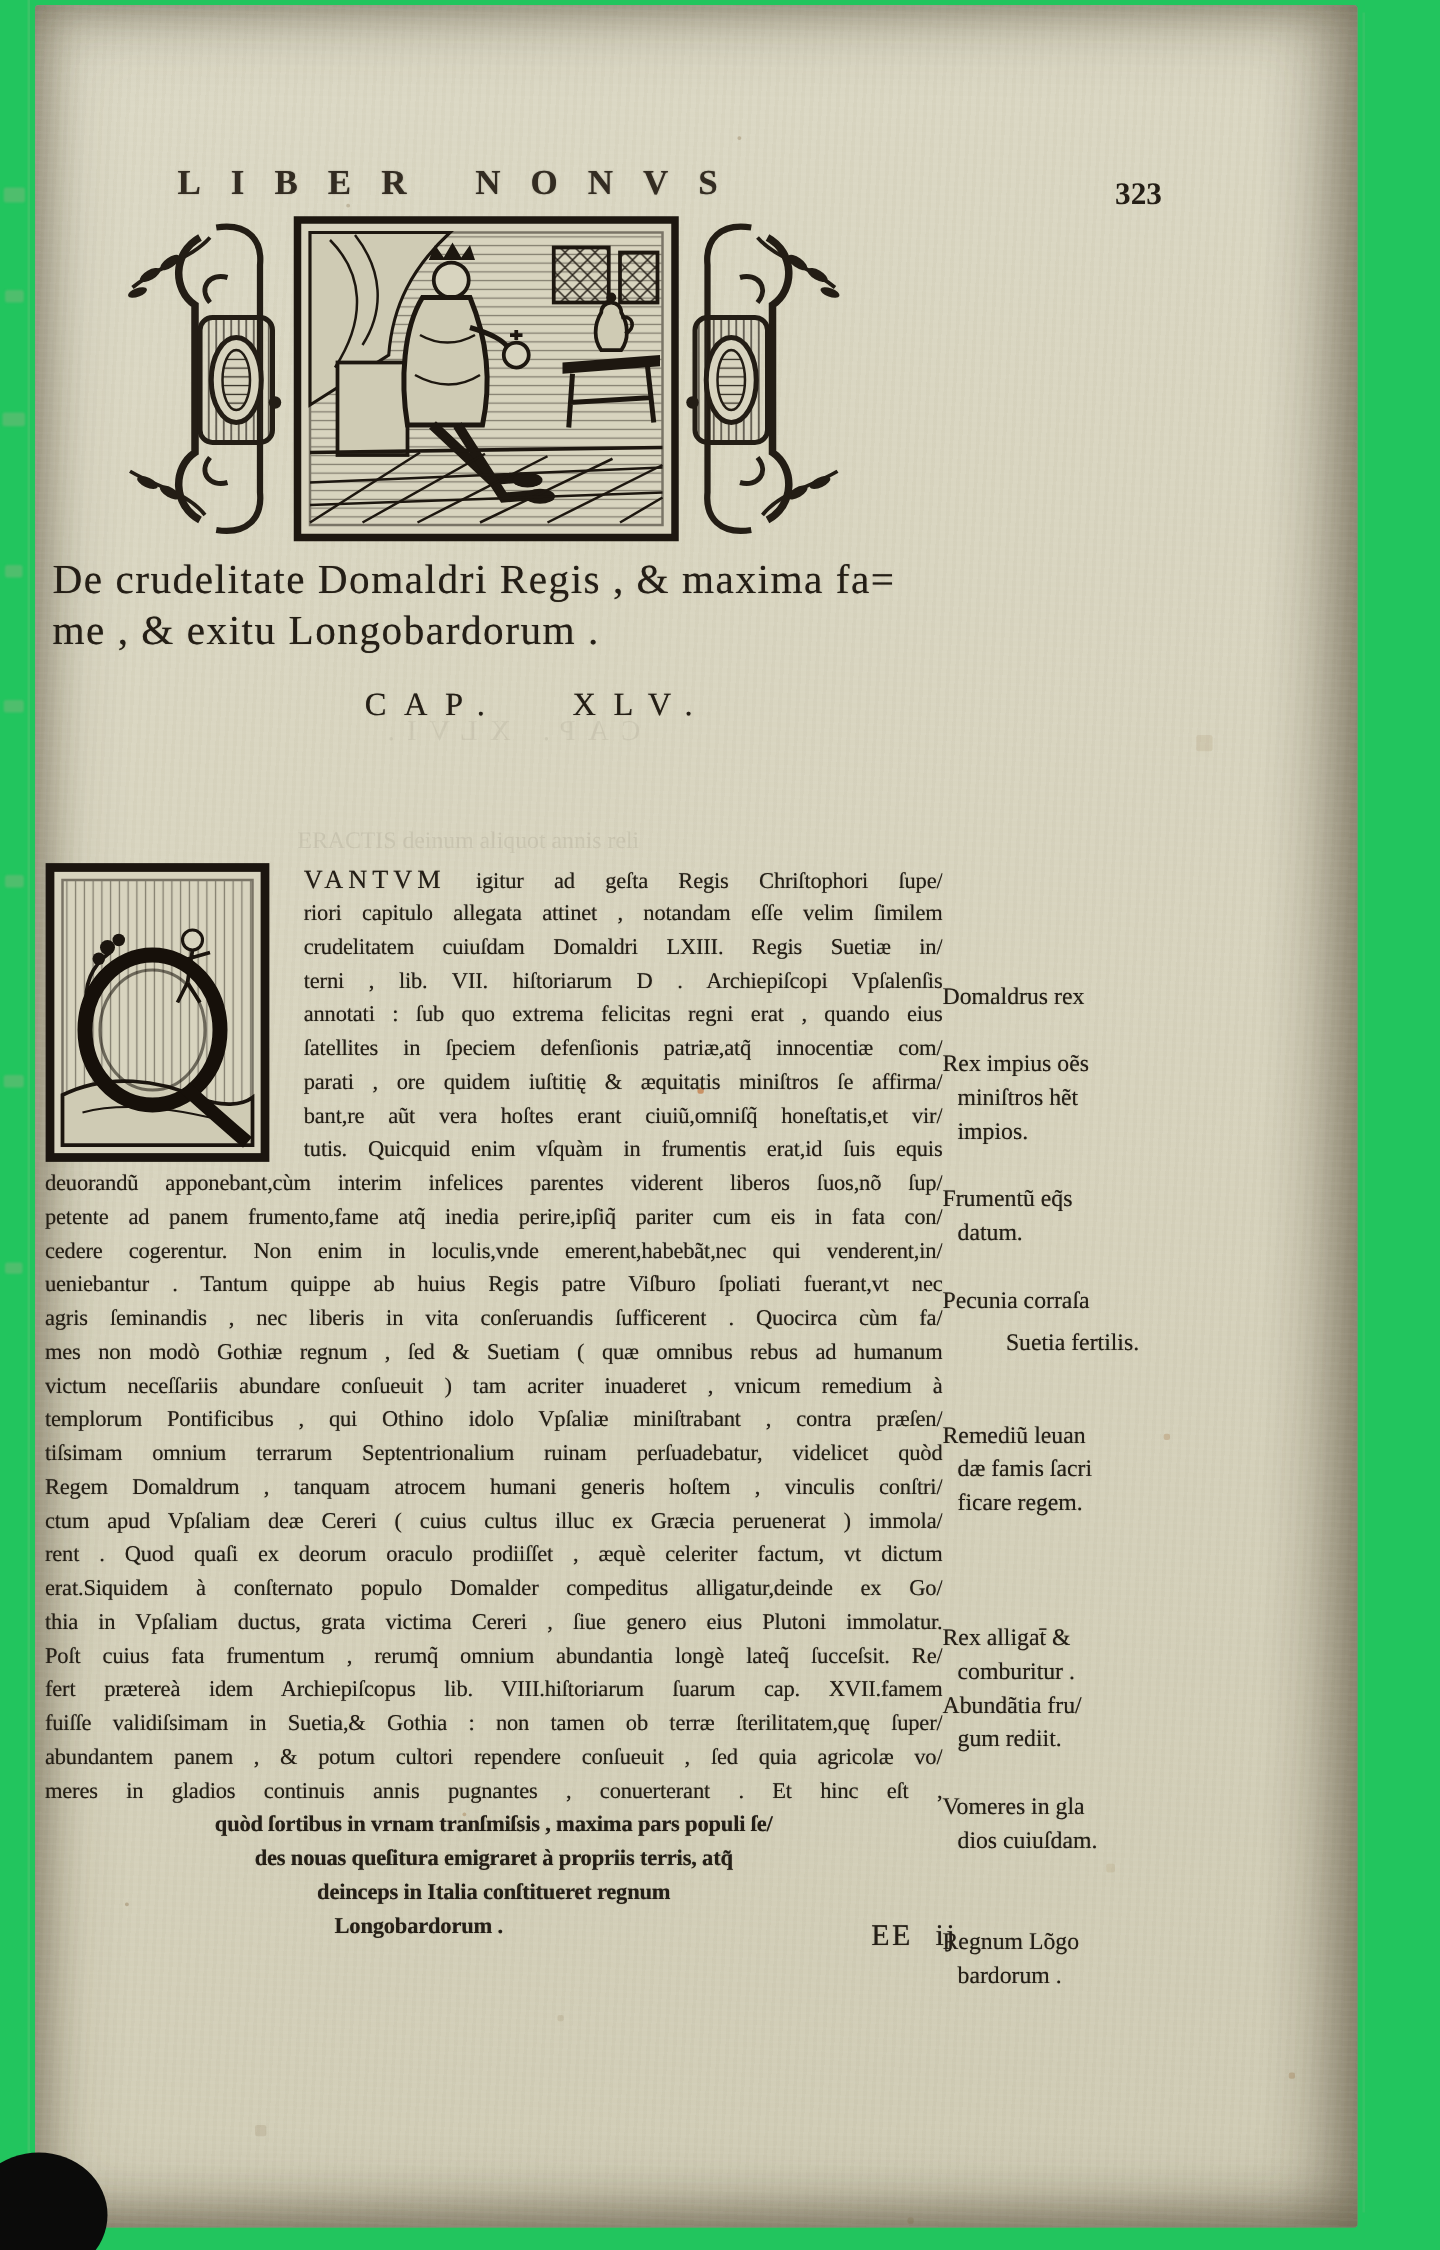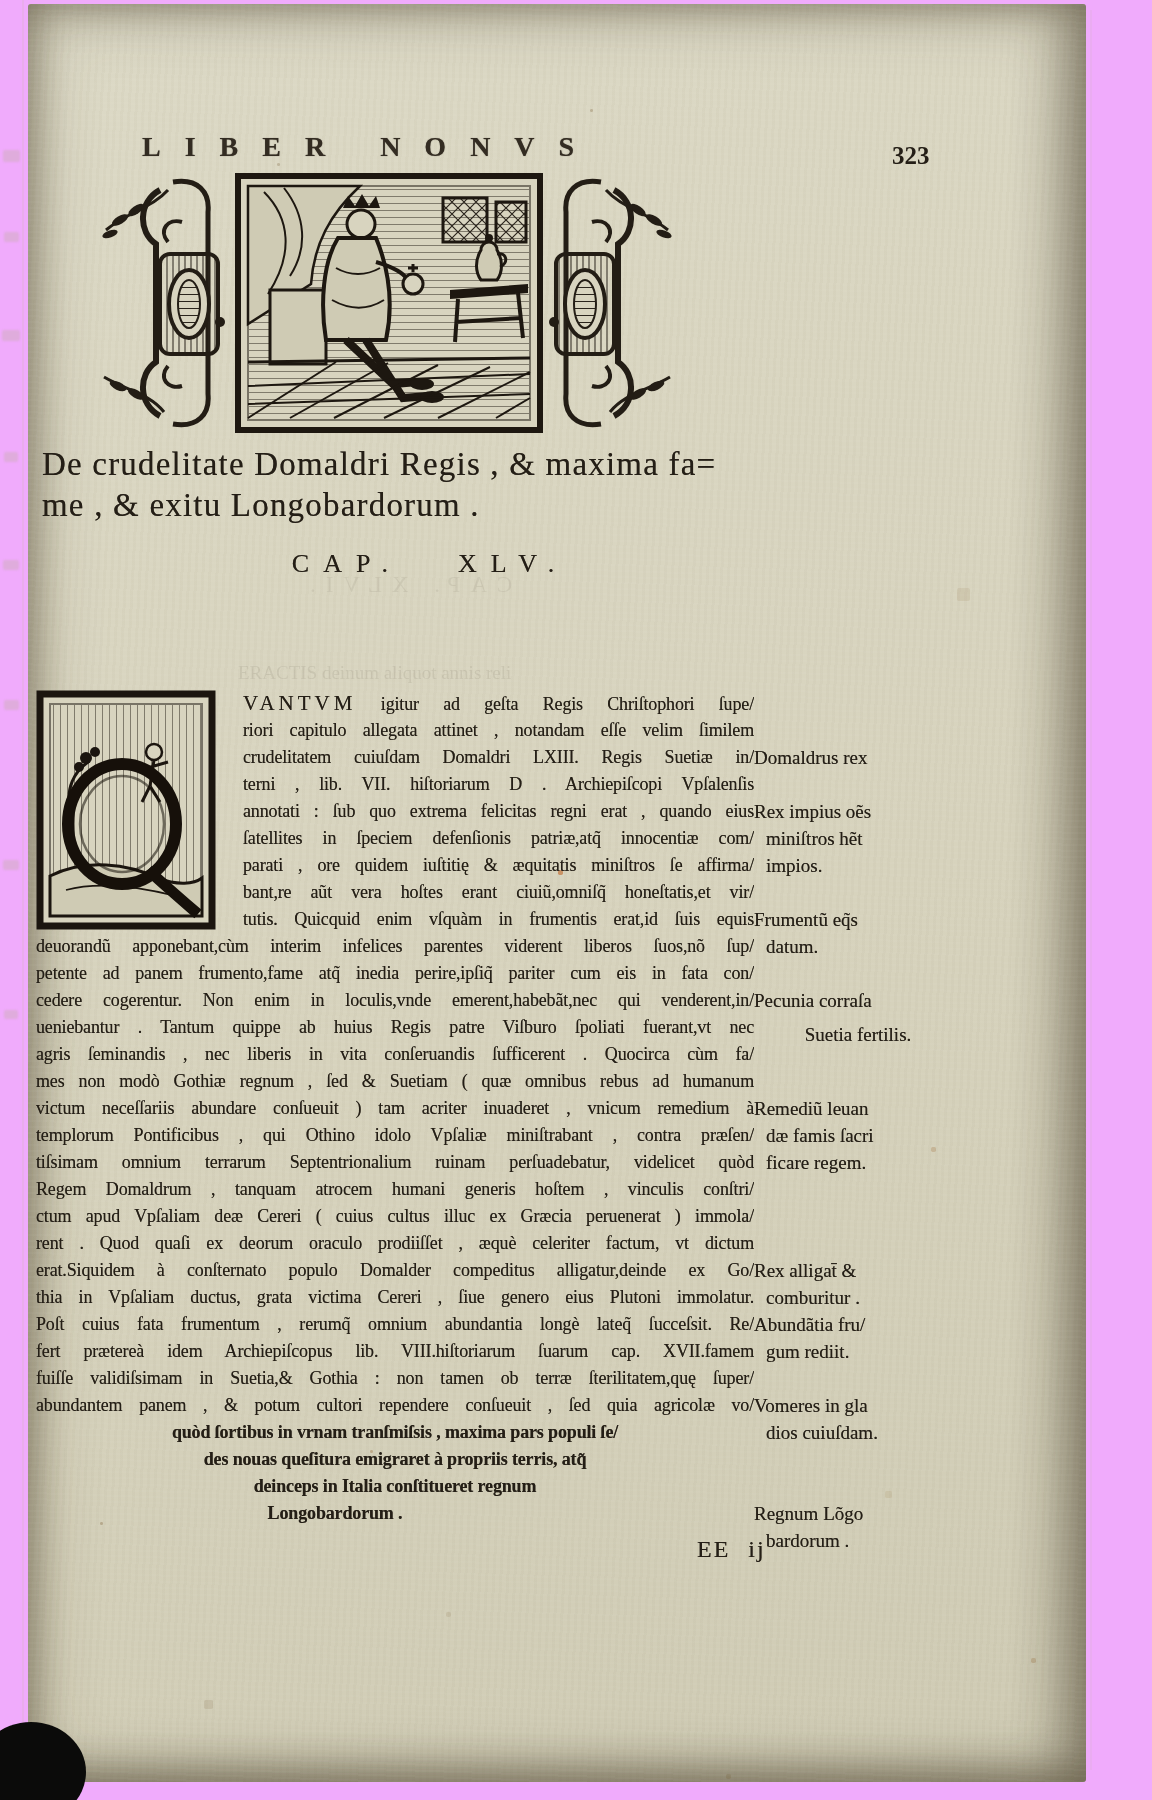--- a/index.html
+++ b/index.html
@@ -1,18 +1,18 @@
 <!DOCTYPE html>
 <html><head>
 <meta charset="utf-8">
 <style>
   html,body{margin:0;padding:0;background:#111;}
   .stage{
     position:relative;width:1152px;height:1800px;overflow:hidden;
-    background:#f0abfc;
+    background:#22c55e;
     font-family:"Liberation Serif","DejaVu Serif",serif;
   }
   
   .edge-strip{position:absolute;background:rgba(196,186,156,.16);}
   .edge-mark{position:absolute;background:rgba(186,176,146,.30);filter:blur(1px);border-radius:2px;}
   
   .paper{
     position:absolute;left:28px;top:4px;width:1058px;height:1778px;
     background:linear-gradient(160deg,#dcd9c6 0%,#d7d3bd 55%,#cfcbb4 100%);
     border-radius:3px;
@@ -61,21 +61,21 @@
   .bline{height:27px;line-height:27px;text-align:justify;text-align-last:justify;overflow:hidden;}
   .indent-block{margin-left:207px;width:511px;}
   .versal{letter-spacing:4px;font-size:21px;}
   .bline.center{text-align:center;text-align-last:center;font-weight:bold;}
   
   .dropcap-wood{position:absolute;left:36px;top:690px;width:180px;height:240px;}
   .headpiece{position:absolute;left:98px;top:172px;width:578px;height:262px;}
   
   .mnote{
     position:absolute;left:754px;width:196px;font-size:19px;line-height:27px;
-    white-space:pre-line;padding-left:12px;text-indent:-12px;
+    white-space:pre-line;padding-left:12px;text-indent:-12px;margin-top:40px;
   }
   
   .signature{position:absolute;left:697px;top:1536px;font-size:24px;letter-spacing:2px;word-spacing:10px;}
   
   .ghost{position:absolute;color:rgba(62,52,36,.75);pointer-events:none;}
   .ghost.mirror{transform:scaleX(-1);}
 </style>
 </head>
 <body>
 
@@ -216,20 +216,21 @@
     <div class="bline">tiſsimam omnium terrarum Septentrionalium ruinam perſuadebatur, videlicet quòd</div>
     <div class="bline">Regem Domaldrum , tanquam atrocem humani generis hoſtem , vinculis conſtri/</div>
     <div class="bline">ctum apud Vpſaliam deæ Cereri ( cuius cultus illuc ex Græcia peruenerat ) immola/</div>
     <div class="bline">rent .  Quod quaſi ex deorum oraculo prodiiſſet , æquè celeriter factum, vt dictum</div>
     <div class="bline">erat.Siquidem à conſternato populo Domalder compeditus alligatur,deinde ex Go/</div>
     <div class="bline">thia in Vpſaliam ductus, grata victima Cereri , ſiue genero eius Plutoni immolatur.</div>
     <div class="bline">Poſt cuius fata frumentum ,  rerumq̃ omnium abundantia longè lateq̃ ſucceſsit. Re/</div>
     <div class="bline">fert prætereà idem Archiepiſcopus lib. VIII.hiſtoriarum ſuarum cap. XVII.famem</div>
     <div class="bline">fuiſſe validiſsimam in Suetia,&amp; Gothia : non tamen ob terræ ſterilitatem,quę ſuper/</div>
     <div class="bline">abundantem panem , &amp; potum cultori rependere conſueuit , ſed quia agricolæ vo/</div>
+    <div class="bline">meres in gladios continuis annis pugnantes , conuerterant .  Et hinc eſt ,</div>
     <div class="bline center">quòd ſortibus in vrnam tranſmiſsis , maxima pars populi ſe/</div>
     <div class="bline center">des nouas queſitura emigraret à propriis terris, atq̃</div>
     <div class="bline center">deinceps in Italia conſtitueret regnum</div>
     <div class="bline center" style="padding-right:120px;">Longobardorum .</div>
   </div>
 
   <div class="mnote ink" style="top:744px;">Domaldrus rex</div>
   <div class="mnote ink" style="top:798px;">Rex impius oẽs
 miniſtros hẽt
 impios.</div>

